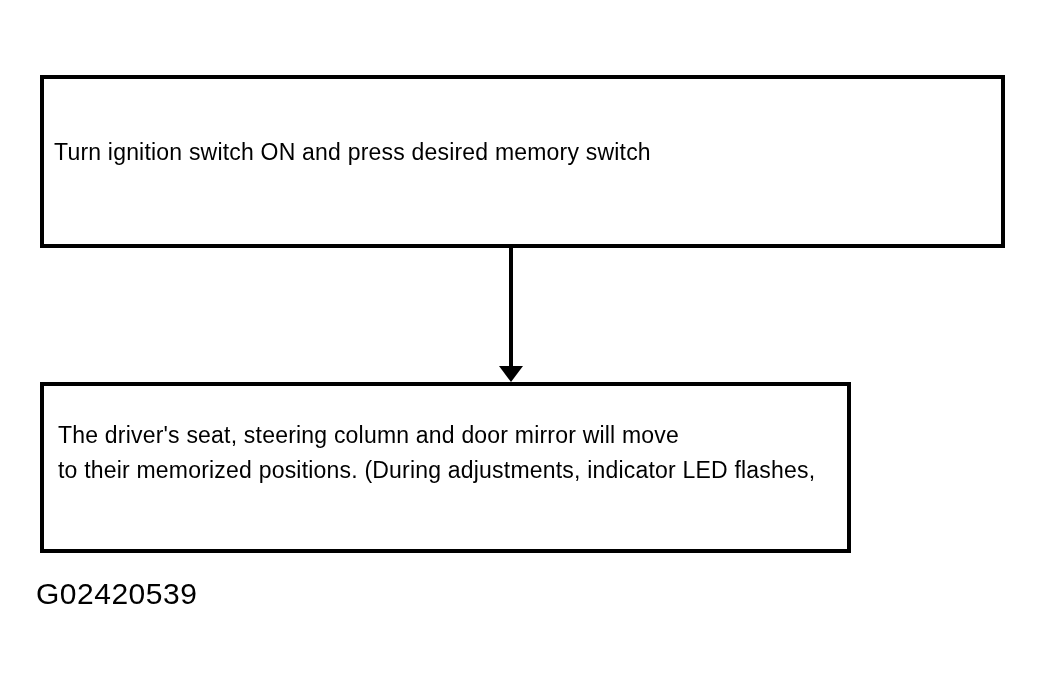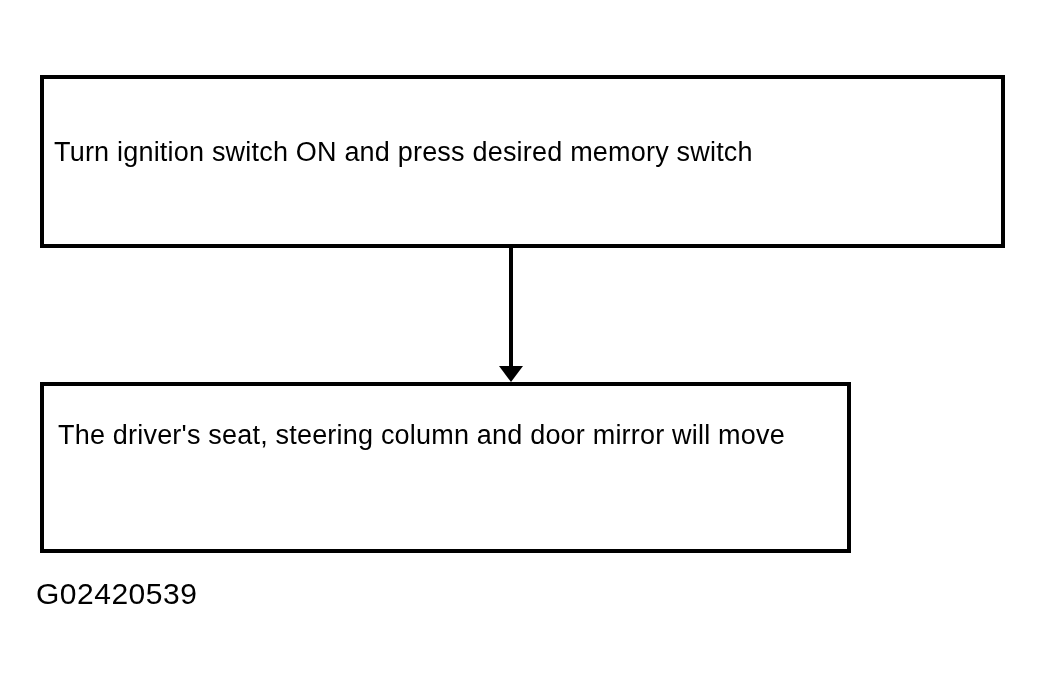--- a/index.html
+++ b/index.html
@@ -19,21 +19,21 @@
     width: 1044px;
     height: 676px;
     background: var(--background);
     overflow: hidden;
   }
   .flow-box {
     position: absolute;
     border: 4px solid var(--border);
     background: var(--background);
     color: var(--text);
-    font-size: 27px;
+    font-size: 23px;
     line-height: 35px;
     letter-spacing: 0.2px;
   }
   .box-step-1 {
     left: 40px;
     top: 75px;
     width: 965px;
     height: 173px;
     padding: 56px 10px 0 10px;
   }
@@ -78,17 +78,18 @@
 
   <div class="flow-box box-step-1">
     <div>Turn ignition switch ON and press desired memory switch</div>
   </div>
 
   <div class="arrow-line"></div>
   <div class="arrow-head"></div>
 
   <div class="flow-box box-step-2">
     <div>The driver's seat, steering column and door mirror will move</div>
+    <div>to their memorized positions. (During adjustments, indicator LED flashes,</div>
   </div>
 
   <div class="figure-id">G02420539</div>
 
 </div>
 
 </body></html>

